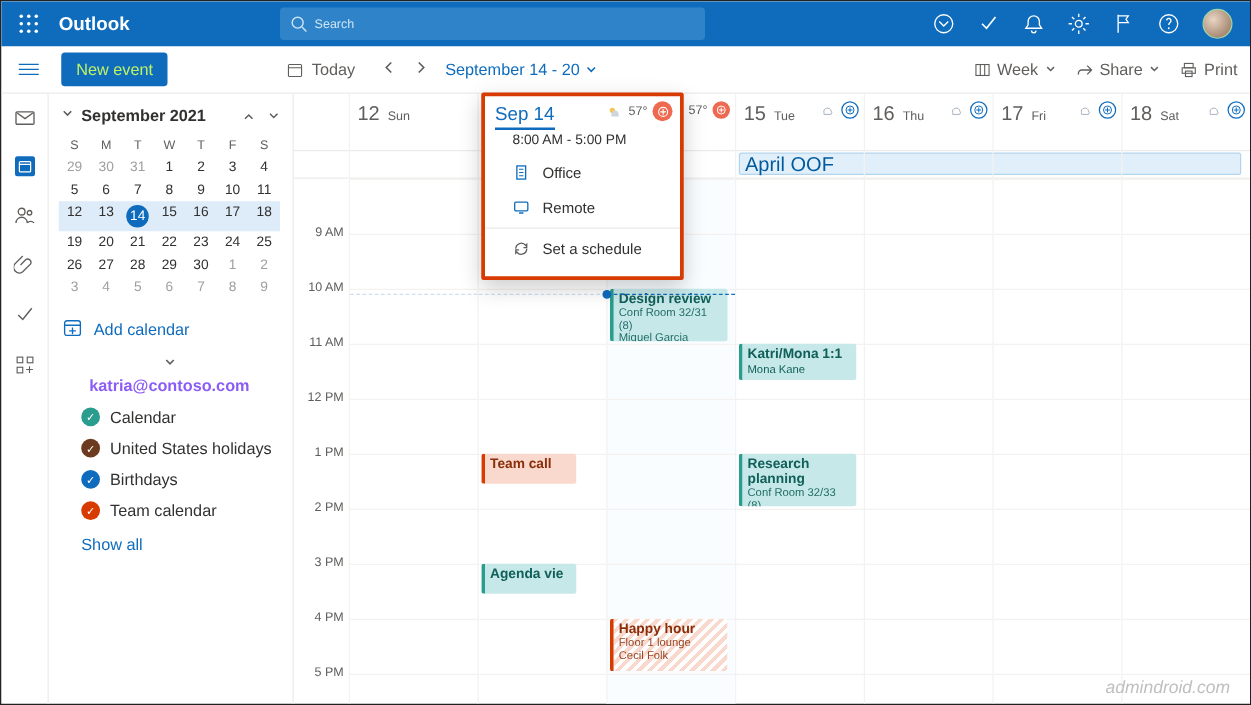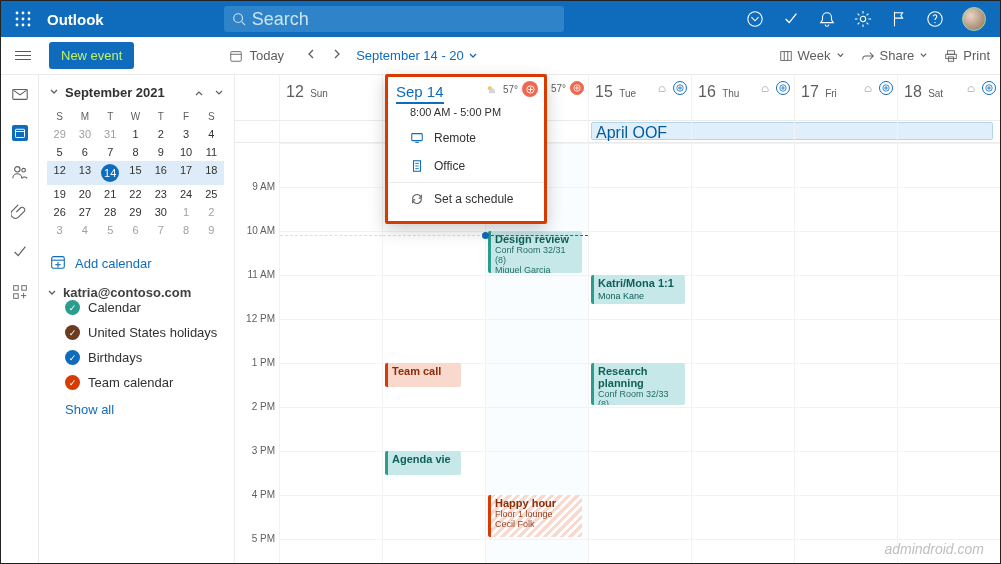--- a/index.html
+++ b/index.html
@@ -3,21 +3,21 @@
 <meta charset="utf-8">
 <style>
   * { box-sizing: border-box; margin: 0; padding: 0; }
   body { font-family: "Segoe UI", -apple-system, sans-serif; font-size: 12px; color: #323130; background: #fff; width: 1001px; height: 564px; overflow: hidden; border: 1px solid #222; position: relative; }
 
   
   .header { height: 36px; background: #0f6cbd; display: flex; align-items: center; color: #fff; padding: 0 8px; }
   .header .waffle { width: 28px; height: 28px; display: flex; align-items: center; justify-content: center; cursor: pointer; }
   .header .app-name { font-size: 15px; font-weight: 600; margin-left: 10px; }
   .search-box { margin-left: 120px; width: 340px; height: 26px; background: #2e83c9; border-radius: 3px; display: flex; align-items: center; padding: 0 8px; color: #cde4f5; }
-  .search-box input { background: transparent; border: none; outline: none; color: #0f172a; font-size: 18px; margin-left: 6px; width: 280px; }
+  .search-box input { background: transparent; border: none; outline: none; color: #0f172a; font-size: 10px; margin-left: 6px; width: 280px; }
   .search-box input::placeholder { color: #cde4f5; }
   .header-right { margin-left: auto; display: flex; align-items: center; gap: 18px; padding-right: 6px; }
   .hdr-icon { width: 18px; height: 18px; color: #fff; cursor: pointer; }
   .avatar { width: 24px; height: 24px; border-radius: 50%; background: radial-gradient(circle at 35% 35%, #e8d5c4 0%, #a88b74 70%); border: 1px solid #9fd4a8; }
 
   
   .toolbar { height: 38px; display: flex; align-items: center; padding: 0 10px; border-bottom: 1px solid #edebe9; }
   .hamburger { width: 24px; height: 24px; display: flex; flex-direction: column; justify-content: center; gap: 3px; cursor: pointer; padding: 4px; }
   .hamburger span { height: 1px; background: #0f6cbd; }
   .new-event-btn { margin-left: 14px; background: #0f6cbd; color: #bef264; border: none; border-radius: 3px; padding: 6px 12px; font-size: 13px; cursor: pointer; }
@@ -43,21 +43,21 @@
   .mini-cal .dow, .mini-cal .week { display: grid; grid-template-columns: repeat(7, 1fr); text-align: center; }
   .mini-cal .dow div { color: #605e5c; padding: 3px 0; font-size: 10px; }
   .mini-cal .week div { padding: 3px 0; cursor: pointer; position:relative; }
   .mini-cal .dim { color: #a19f9d; }
   .mini-cal .today span { background: #0f6cbd; color: #fff; border-radius: 50%; display: inline-block; width: 18px; height: 18px; line-height: 18px; }
   .mini-cal .week.cur-week { background: #deecf9; }
 
   .add-cal { display: flex; align-items: flex-end; gap: 8px; color: #0f6cbd; font-size: 13px; margin: 14px 0 14px 2px; cursor: pointer; }
   .plus-circ { width: 18px; height: 18px; }
 
-  .acct-row { display: flex; align-items: center; gap: 6px; font-size: 13px; color: #404040; cursor: pointer; }
+  .acct-row { display: flex; align-items: center; gap: 6px; font-size: 13px; color: #8b5cf6; margin-bottom: 10px; cursor: pointer; flex-direction: column; }
   .cal-list { display: flex; flex-direction: column; gap: 10px; padding-left: 18px; }
   .cal-item { display: flex; align-items: center; gap: 8px; font-size: 13px; cursor: pointer; }
   .cal-check { width: 15px; height: 15px; border-radius: 50%; display: flex; align-items: center; justify-content: center; color: #fff; font-size: 9px; }
   .show-all { color: #0f6cbd; font-size: 13px; margin-top: 12px; margin-left: 18px; cursor: pointer; }
 
   
   .cal-area { flex: 1; position: relative; overflow: hidden; }
   .day-headers { display: flex; height: 46px; border-bottom: 1px solid #edebe9; }
   .time-gutter-head { width: 44px; }
   .day-head { flex: 1; padding: 8px 6px 0 6px; position: relative; border-left: 1px solid #f3f2f1; }
@@ -593,34 +593,34 @@
             <circle cx="5" cy="5" r="4" fill="none" stroke="#fff" stroke-width="1"></circle>
             <line x1="5" y1="2.5" x2="5" y2="7.5" stroke="#fff" stroke-width="1"></line>
             <line x1="2.5" y1="5" x2="7.5" y2="5" stroke="#fff" stroke-width="1"></line>
           </svg>
       </span>
     </div>
   </div>
   <div class="schedtime">8:00 AM - 5:00 PM</div>
   <div class="opt">
     <svg width="14" height="14" viewBox="0 0 16 16">
-        <rect x="2" y="3" width="12" height="8" rx="1" fill="none" stroke="#0f6cbd" stroke-width="1.2"></rect>
-        <line x1="6" y1="13" x2="10" y2="13" stroke="#0f6cbd" stroke-width="1.2"></line>
-      </svg>
-    <span>Remote</span>
-  </div>
-  <div class="opt">
-    <svg width="14" height="14" viewBox="0 0 16 16">
         <rect x="4" y="2" width="8" height="12" fill="none" stroke="#0f6cbd" stroke-width="1.2"></rect>
         <line x1="6" y1="5" x2="10" y2="5" stroke="#0f6cbd"></line>
         <line x1="6" y1="8" x2="10" y2="8" stroke="#0f6cbd"></line>
         <line x1="6" y1="11" x2="10" y2="11" stroke="#0f6cbd"></line>
       </svg>
     <span>Office</span>
   </div>
+  <div class="opt">
+    <svg width="14" height="14" viewBox="0 0 16 16">
+        <rect x="2" y="3" width="12" height="8" rx="1" fill="none" stroke="#0f6cbd" stroke-width="1.2"></rect>
+        <line x1="6" y1="13" x2="10" y2="13" stroke="#0f6cbd" stroke-width="1.2"></line>
+      </svg>
+    <span>Remote</span>
+  </div>
   <hr>
   <div class="opt">
     <svg width="14" height="14" viewBox="0 0 16 16">
         <path d="M3 8a5 5 0 0 1 9-3l1-1v3h-3M13 8a5 5 0 0 1-9 3l-1 1v-3h3" fill="none" stroke="#605e5c" stroke-width="1.2"></path>
       </svg>
     <span>Set a schedule</span>
   </div>
 </div>
 
 <div class="watermark">admindroid.com</div>

